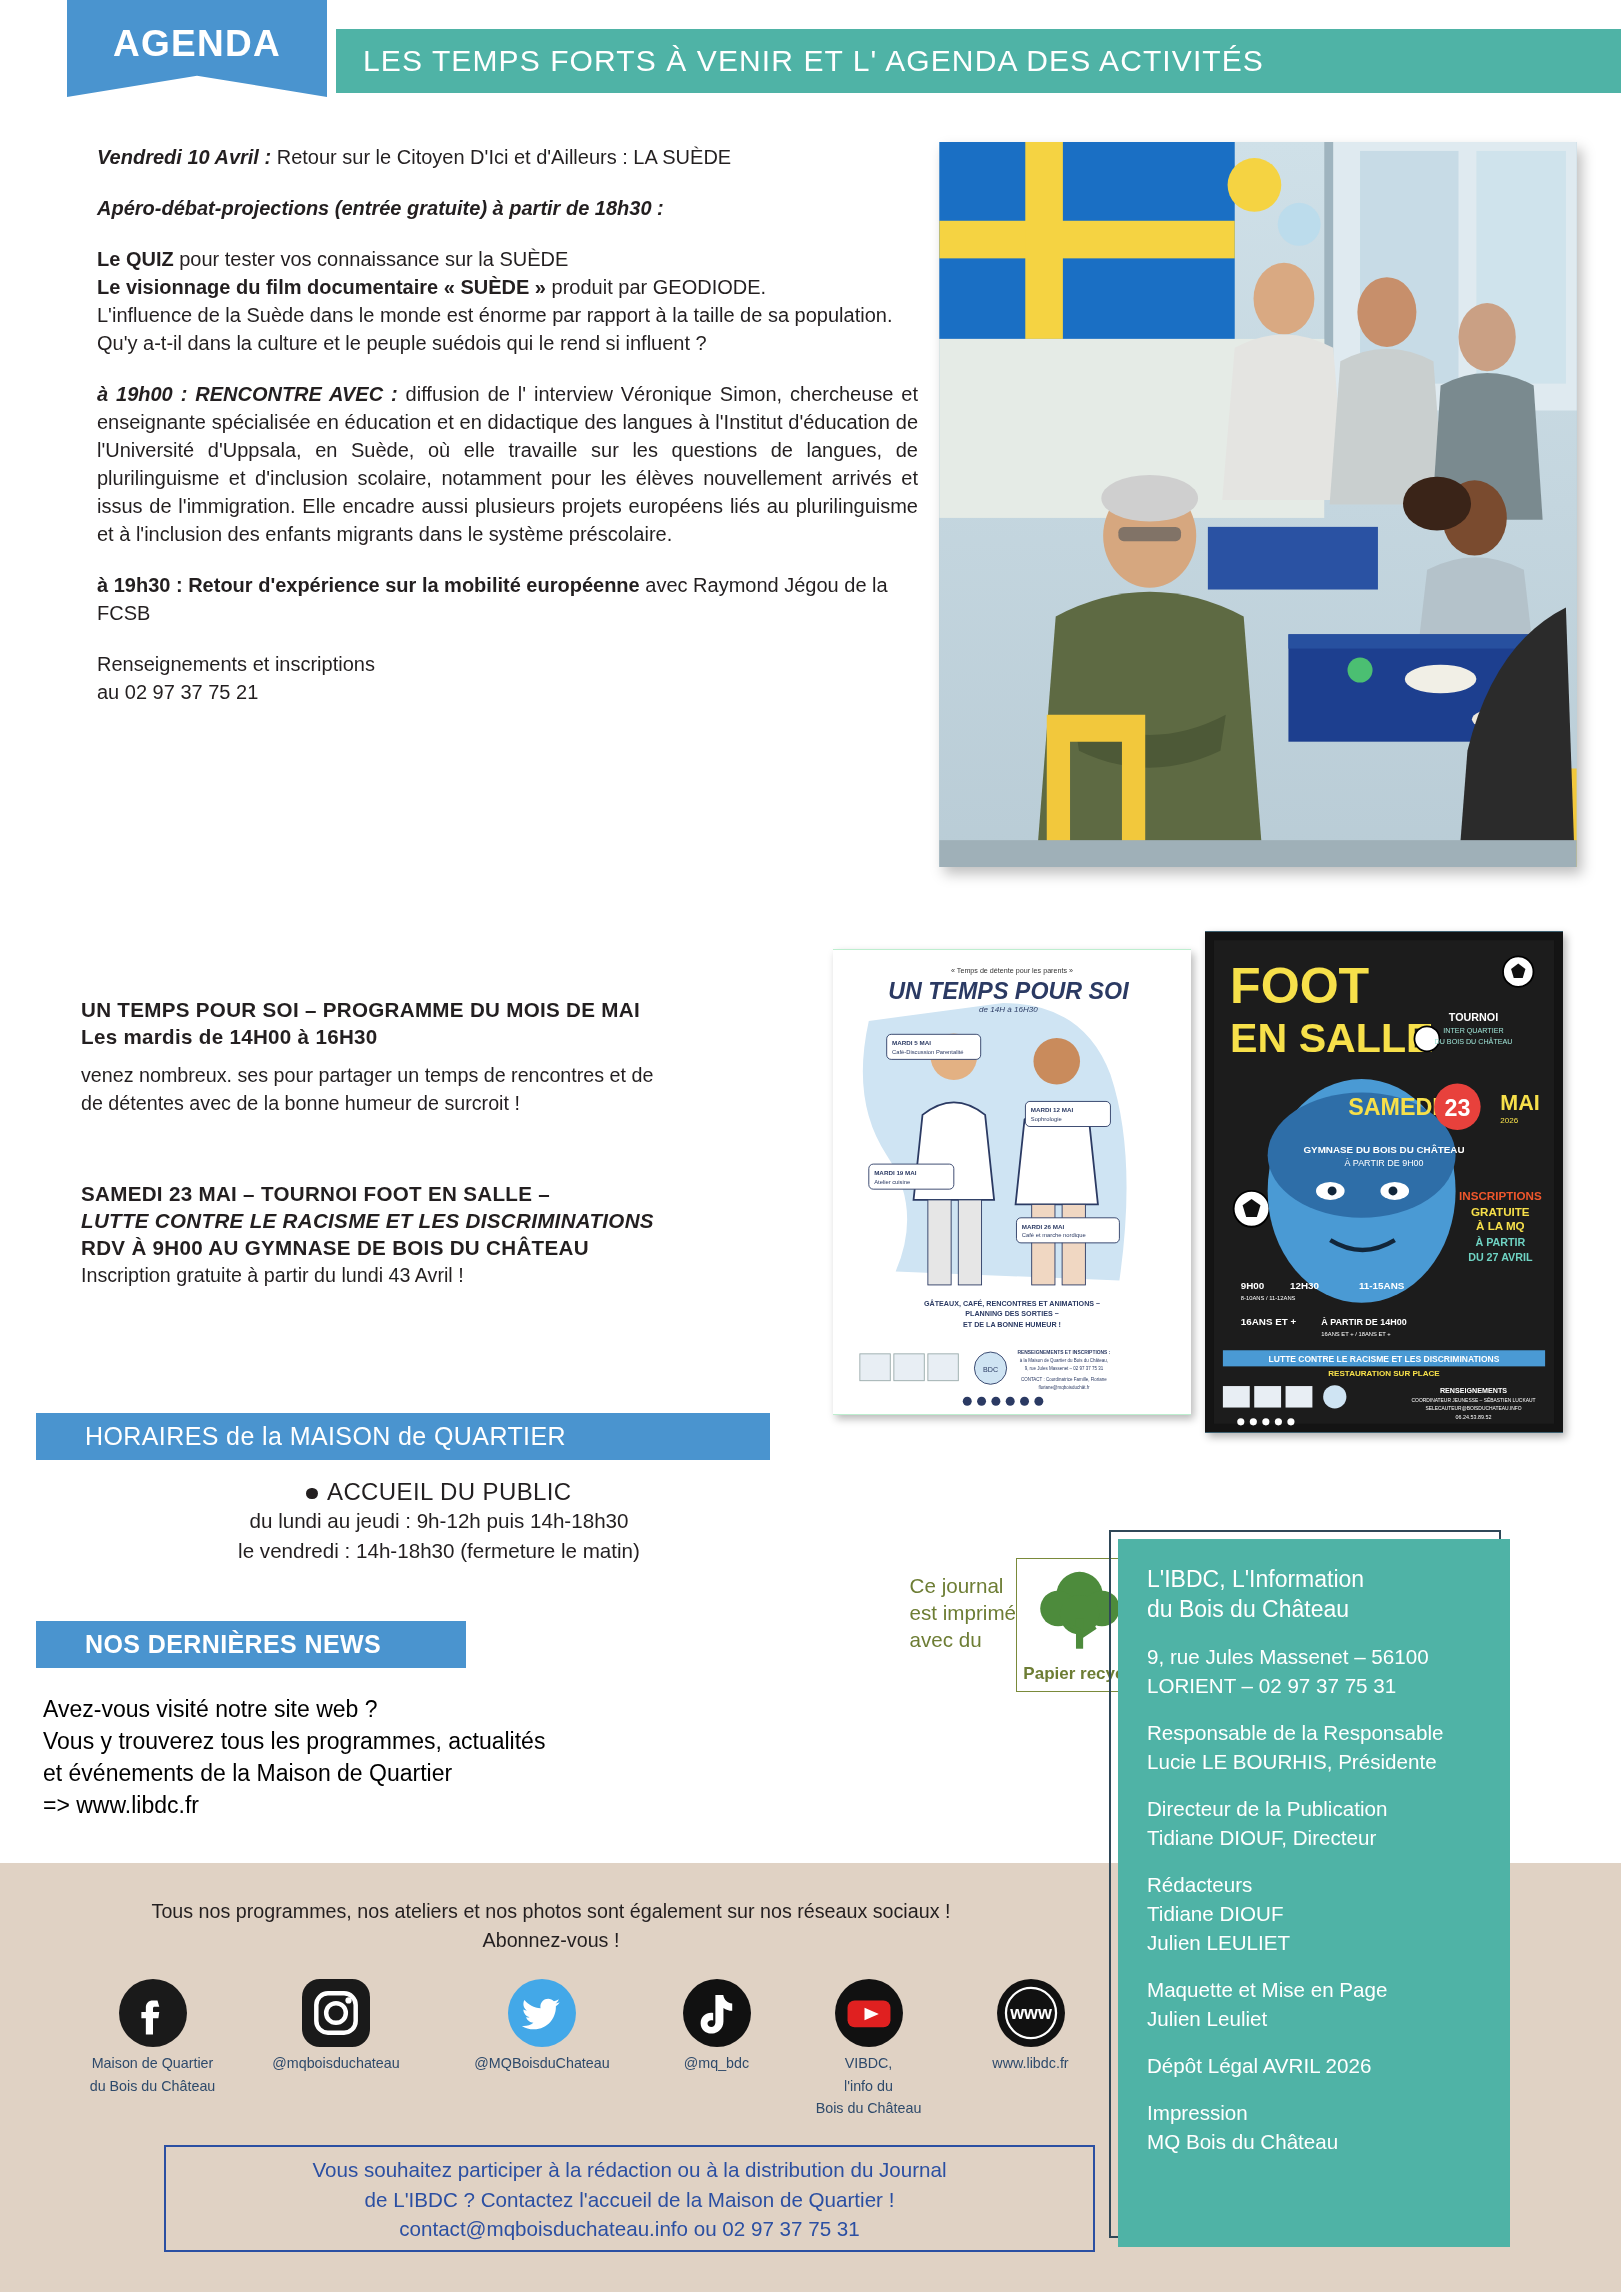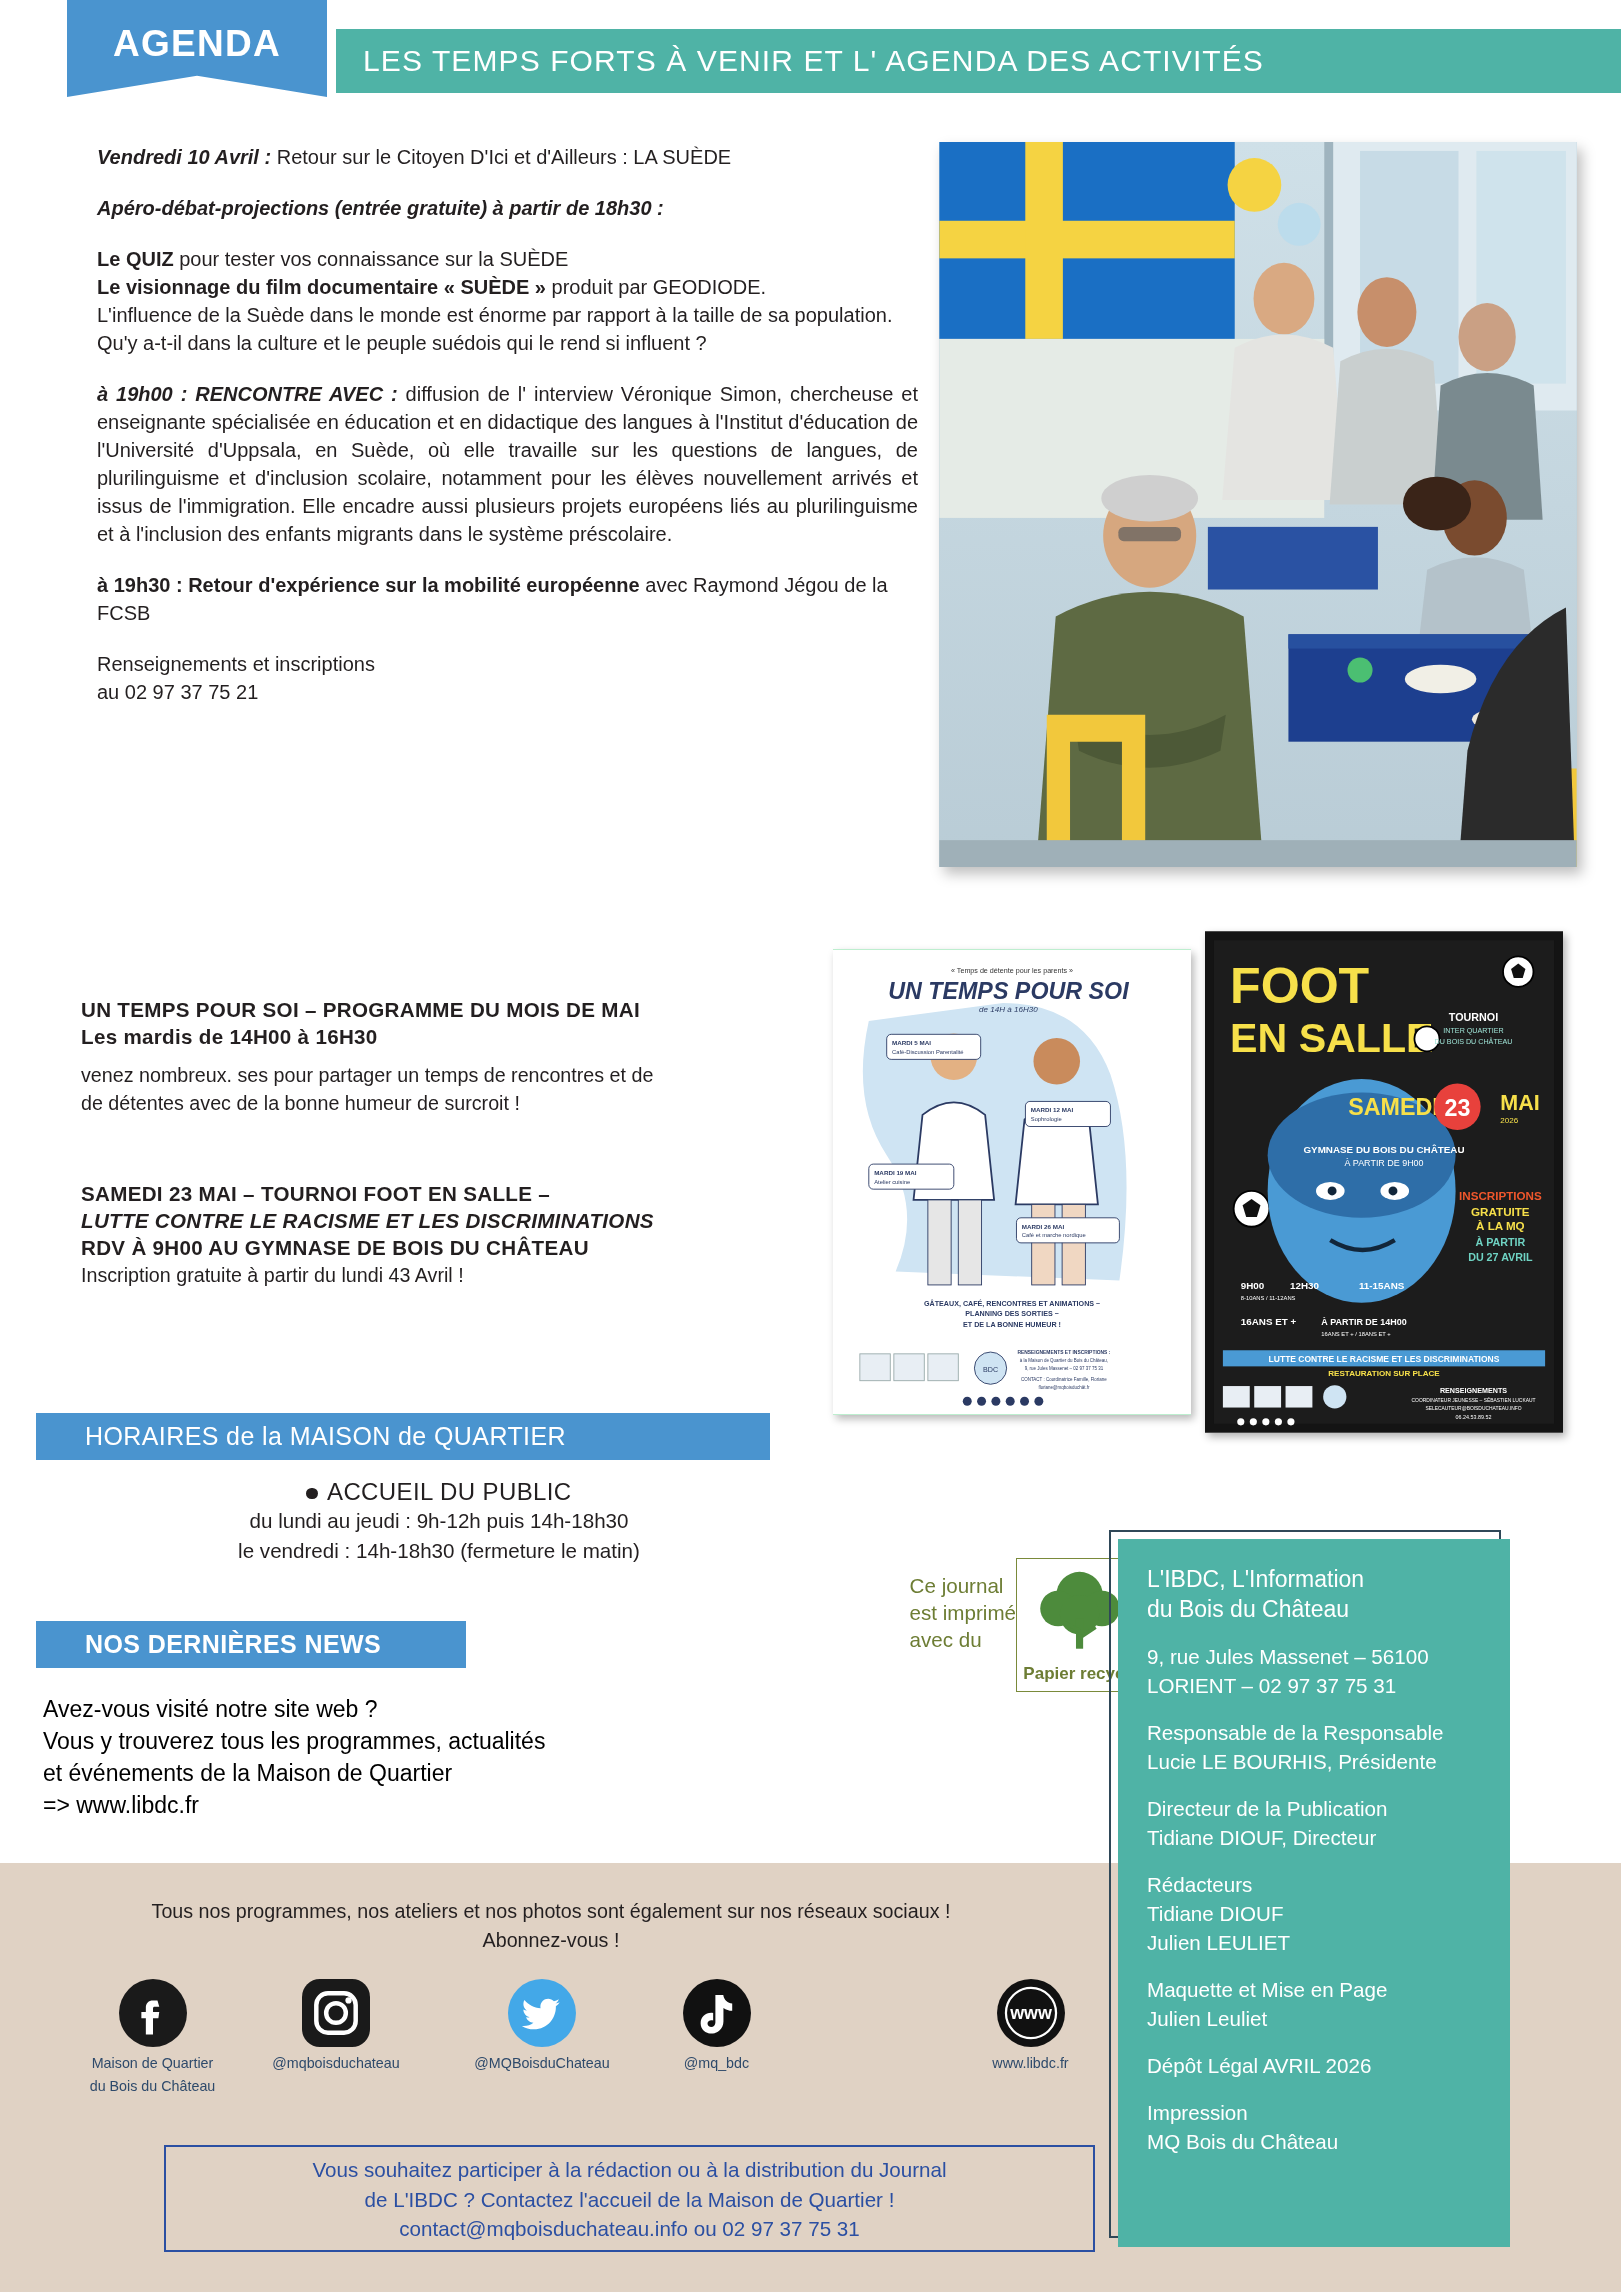--- a/index.html
+++ b/index.html
@@ -58,21 +58,21 @@
   .mid-title { font-size:20.6px; font-weight:bold; letter-spacing:0.3px; line-height:27px; }
   .mid-title-it { font-size:20.6px; font-weight:bold; font-style:italic; letter-spacing:0.3px; line-height:27px;}
   .mid-body { font-size:19.7px; line-height:28px; }
 
   .poster1 {
     position:absolute; left:833px; top:949px; width:358px; height:466px;
     background:#22c55e; box-shadow:2.7px 3.6px 8px rgba(0,0,0,0.28); overflow:hidden;
   }
   .poster2 {
     position:absolute; left:1205px; top:931px; width:358px; height:502px;
-    background:#a3a3a3; box-shadow:2.7px 3.6px 8px rgba(0,0,0,0.3); overflow:hidden;
+    background:#7dd3fc; box-shadow:2.7px 3.6px 8px rgba(0,0,0,0.3); overflow:hidden;
   }
 
   
   .bluebar {
     position:absolute; background:#4a94cf; color:#fff;
     display:flex; align-items:center; padding-left:49px;
     font-size:25px; letter-spacing:0.4px;
   }
   #horaires-bar { left:36px; top:1413px; width:734px; height:47px; }
   #news-bar { left:36px; top:1621px; width:430px; height:47px; font-weight:bold;}
@@ -456,20 +456,30 @@
   </div>
 
   <div class="social-item" style="left:591px; top:9px; width:143px;">
     <svg width="68" height="68" viewBox="0 0 76 76">
       <circle cx="38" cy="38" r="38" fill="#111"></circle>
       <path d="M45 18c1 6 5 9 10 9.5v8c-3.6 0-7-1.2-9.8-3.2v15.3c0 8.2-6.6 13.4-13.5 13.4-6.5 0-12-4.8-12-11.6 0-7.2 6.2-12.6 14-11.4v8.3c-3.5-1-6.3.8-6.3 3.5 0 2.2 1.9 3.9 4.2 3.9 2.6 0 4.6-2 4.6-5V18z" fill="#fff"></path>
     </svg>
     <div class="social-caption">@mq_bdc</div>
   </div>
 
+  <div class="social-item" style="left:734px; top:9px; width:161px;">
+    <svg width="68" height="68" viewBox="0 0 76 76">
+      <circle cx="38" cy="38" r="38" fill="#111"></circle>
+      <rect x="14" y="24" width="48" height="30" rx="8" fill="#e02020"></rect>
+      <polygon points="33,32 49,39 33,46" fill="#fff"></polygon>
+    </svg>
+    <div class="social-caption">VIBDC,</div>
+    <div class="social-caption">l'info du</div>
+    <div class="social-caption">Bois du Château</div>
+  </div>
 
   <div class="social-item" style="left:896px; top:9px; width:161px;">
     <svg width="68" height="68" viewBox="0 0 76 76">
       <circle cx="38" cy="38" r="38" fill="#111"></circle>
       <circle cx="38" cy="38" r="28" fill="none" stroke="#fff" stroke-width="2.5"></circle>
       <text x="38" y="45" font-size="20" font-weight="bold" fill="#fff" text-anchor="middle" font-family="Liberation Sans, sans-serif">www</text>
     </svg>
     <div class="social-caption">www.libdc.fr</div>
   </div>
 

